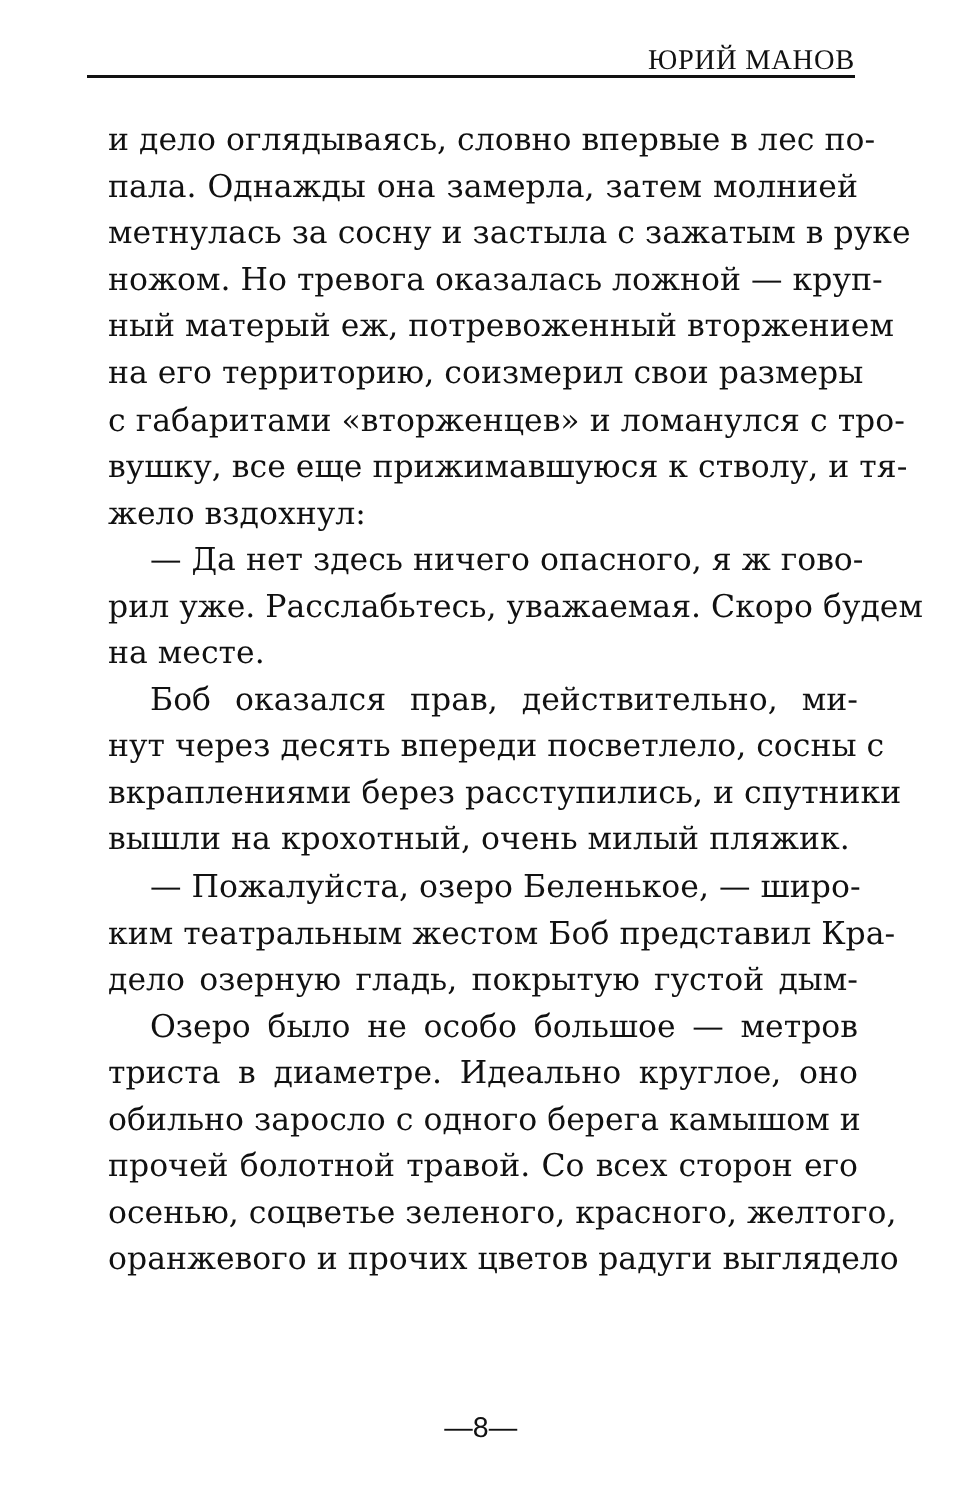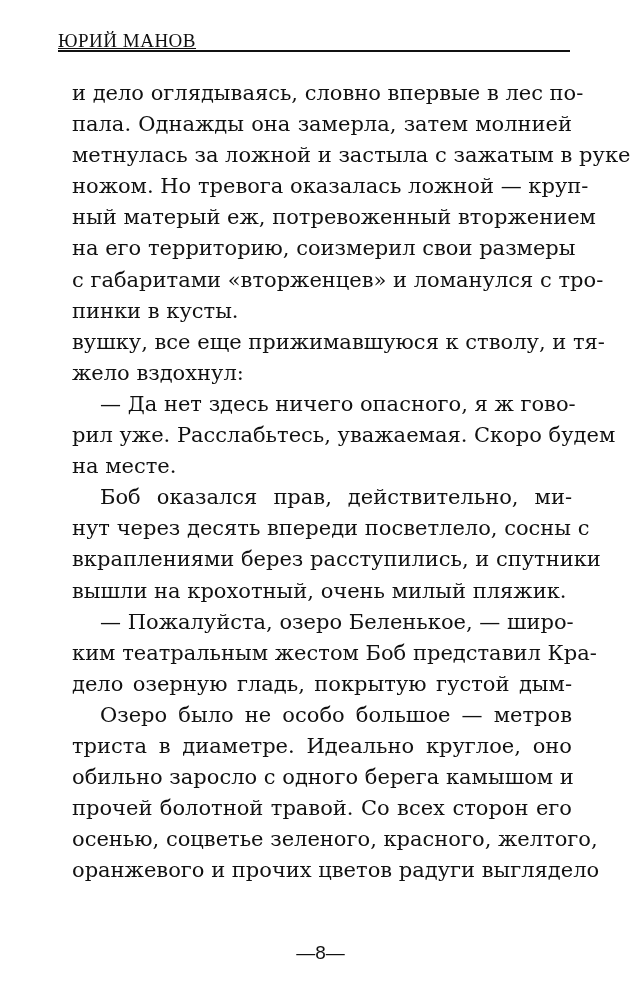--- a/index.html
+++ b/index.html
@@ -1,21 +1,21 @@
 <!DOCTYPE html>
 <html><head>
 <meta charset="utf-8">
 <style>
   html, body { margin: 0; padding: 0; background: #ffffff; }
   body { width: 641px; height: 1000px; position: relative; overflow: hidden; color: #111; }
   .header {
     position: absolute; top: 30px; left: 58px; width: 512px;
-    text-align: left;
+    text-align: right;
     font-family: "Liberation Serif", "DejaVu Serif", serif;
-    font-size: 19px; letter-spacing: 0.5px; color: #111; text-decoration: underline;
+    font-size: 19px; letter-spacing: 0.5px; color: #111;
   }
   .rule {
     position: absolute; top: 50px; left: 58px; width: 512px; height: 2px; background: #111;
   }
   .text {
     position: absolute; top: 78px; left: 72px; width: 500px;
     font-family: "DejaVu Serif", "Liberation Serif", serif;
     font-size: 21px; line-height: 31.1px; color: #111;
   }
   .line { display: block; white-space: nowrap; text-align: justify; text-align-last: justify; height: 31.1px; }
@@ -28,26 +28,25 @@
 </style>
 </head>
 <body>
 
 <div class="header">ЮРИЙ МАНОВ</div>
 <div class="rule"></div>
 
 <div class="text" id="body-text">
     <span class="line">и дело оглядываясь, словно впервые в лес по-</span>
     <span class="line">пала. Однажды она замерла, затем молнией</span>
-    <span class="line">метнулась за ложной и застыла с зажатым в руке</span>
+    <span class="line">метнулась за сосну и застыла с зажатым в руке</span>
     <span class="line">ножом. Но тревога оказалась ложной — круп-</span>
     <span class="line">ный матерый еж, потревоженный вторжением</span>
     <span class="line">на его территорию, соизмерил свои размеры</span>
     <span class="line">с габаритами «вторженцев» и ломанулся с тро-</span>
-    <span class="line last">пинки в кусты.</span>
     <span class="line">вушку, все еще прижимавшуюся к стволу, и тя-</span>
     <span class="line last">жело вздохнул:</span>
     <span class="line indent">— Да нет здесь ничего опасного, я ж гово-</span>
     <span class="line">рил уже. Расслабьтесь, уважаемая. Скоро будем</span>
     <span class="line last">на месте.</span>
     <span class="line indent">Боб оказался прав, действительно, ми-</span>
     <span class="line">нут через десять впереди посветлело, сосны с</span>
     <span class="line">вкраплениями берез расступились, и спутники</span>
     <span class="line last">вышли на крохотный, очень милый пляжик.</span>
     <span class="line indent">— Пожалуйста, озеро Беленькое, — широ-</span>

